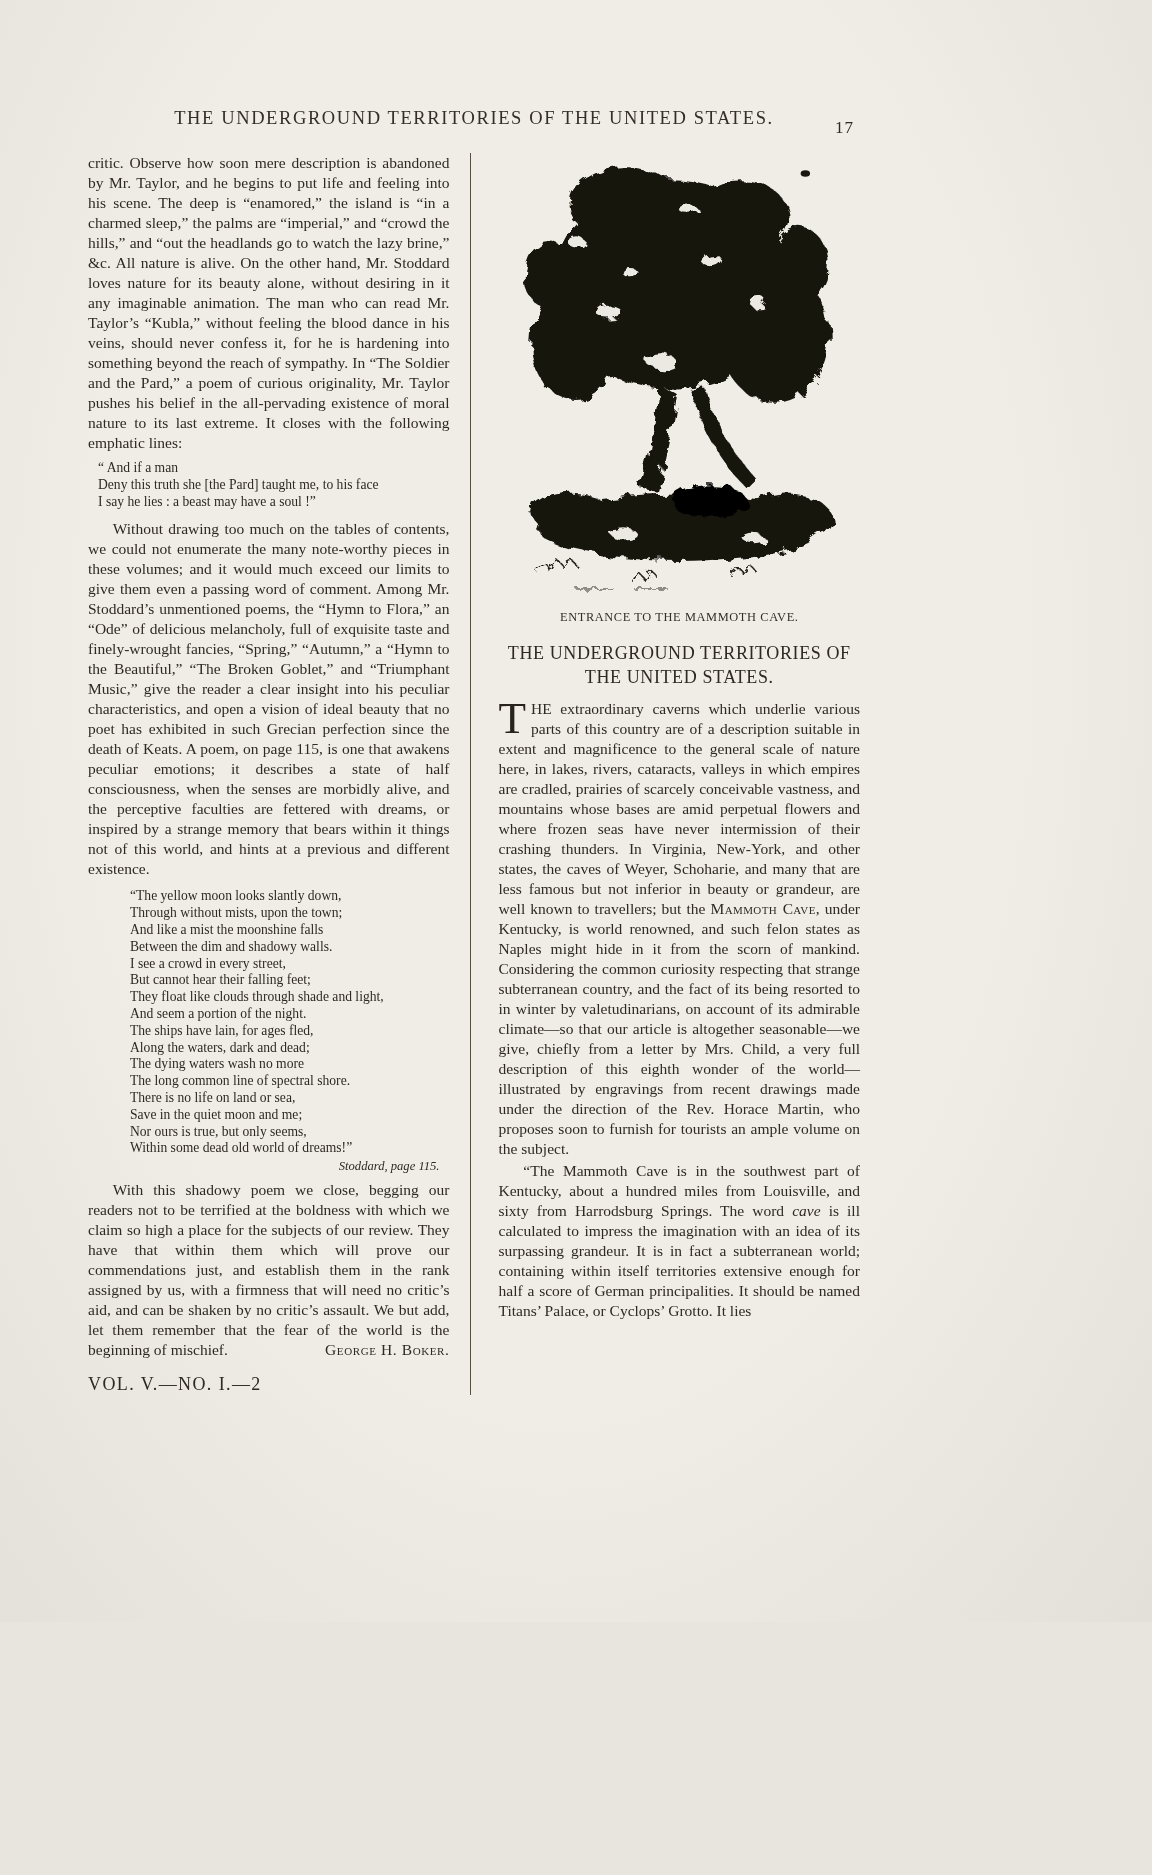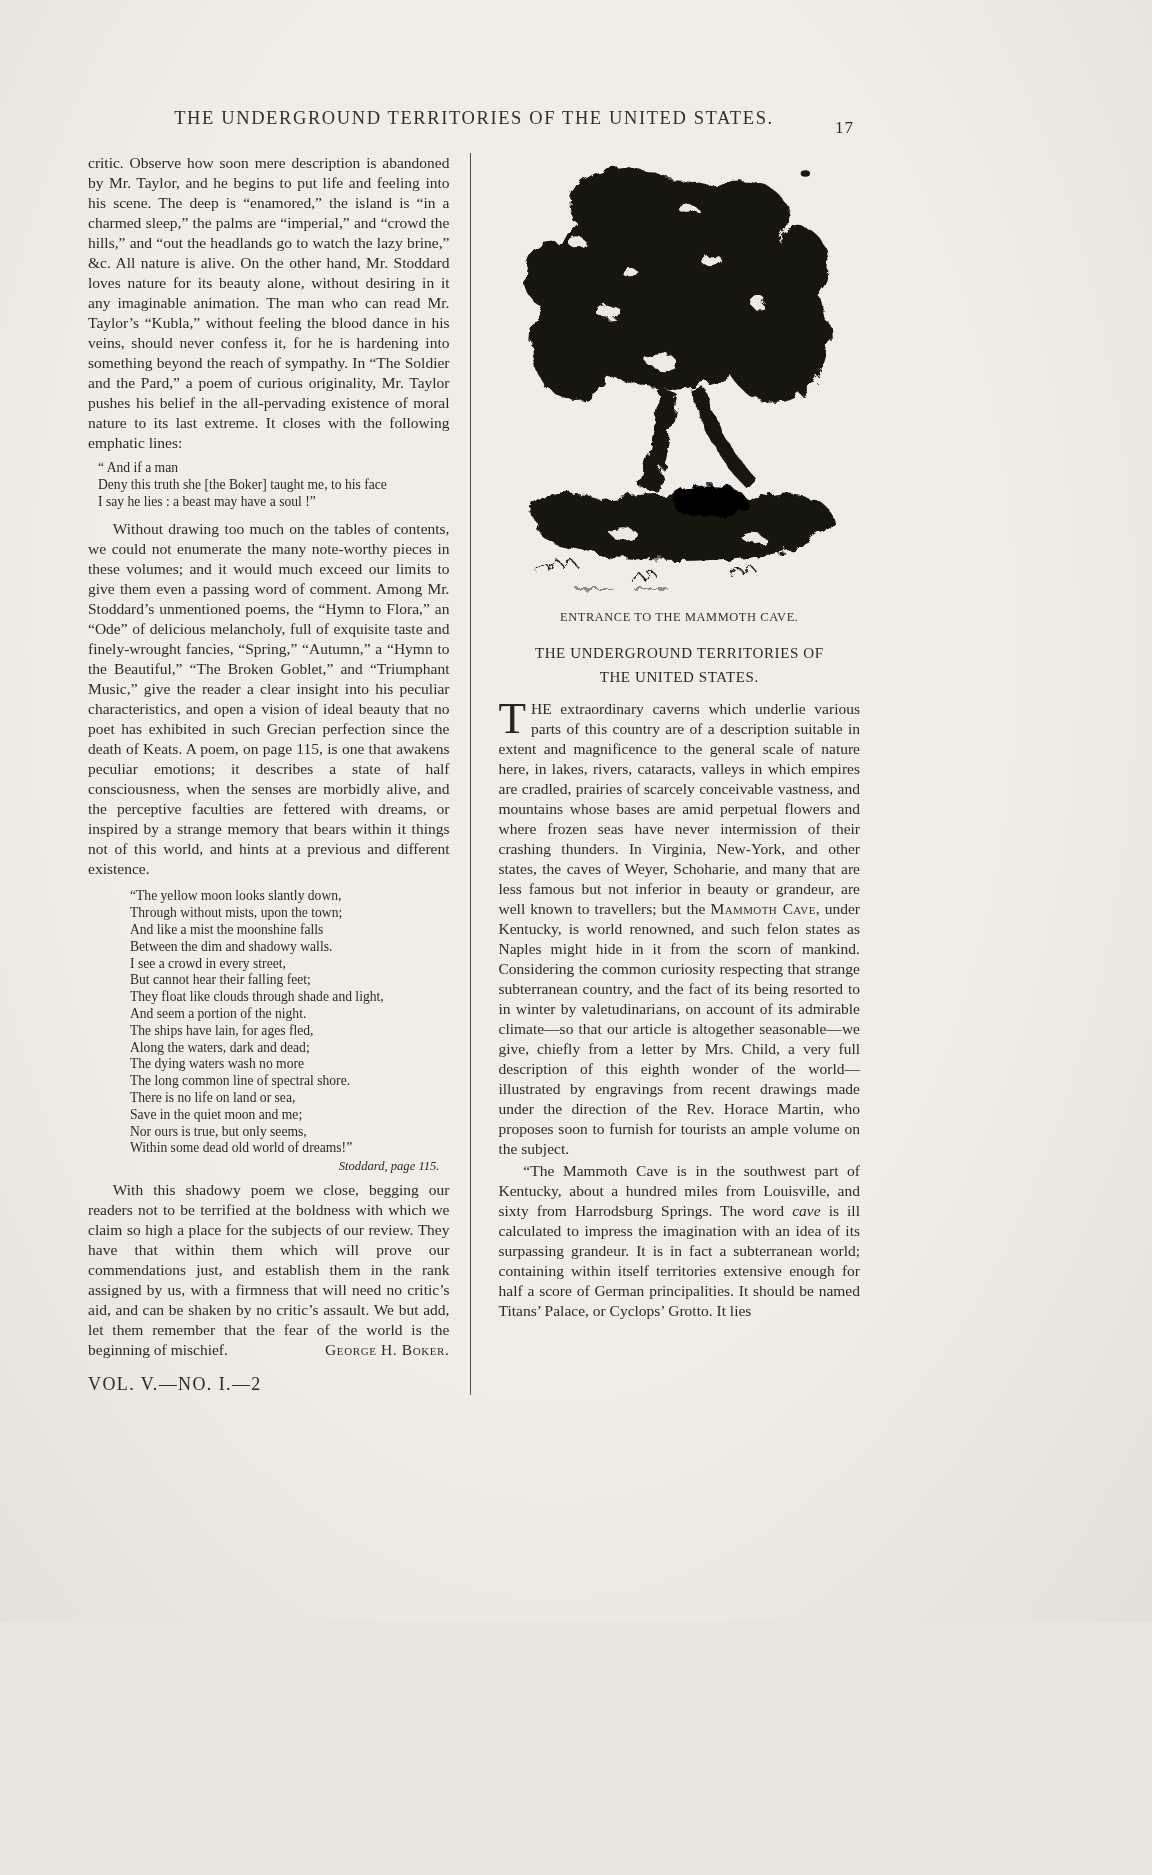--- a/index.html
+++ b/index.html
@@ -51,21 +51,21 @@
     font-variant:small-caps;margin-top:14px;
   }
   
   .engraving{margin:4px auto 0 auto;width:88%;}
   .engraving svg{display:block;width:100%;height:auto;}
   .caption{
     text-align:center;font-size:12.4px;letter-spacing:0.6px;
     margin:8px 0 16px 0;color:#332f27;
   }
   .article-title{
-    font-size:15px;line-height:24px;font-weight:normal;
+    font-size:18px;line-height:24px;font-weight:normal;
     text-align:center;letter-spacing:0.6px;margin:0 0 10px 0;
   }
   .dropcap{
     float:left;font-size:45px;line-height:36px;
     padding:1px 5px 0 0;color:#28241d;
   }
   .smallcaps{font-variant:small-caps;letter-spacing:0.4px;font-family:Liberation Serif, serif;}
   .ital{font-style:italic;}
 </style>
 </head>
@@ -79,21 +79,21 @@
       <span class="page-number">17</span>
     </header>
 
     <main class="columns">
 
       <section class="col col-left">
         <p class="body-par no-indent">critic. Observe how soon mere description is abandoned by Mr. Taylor, and he begins to put life and feeling into his scene. The deep is “enamored,” the island is “in a charmed sleep,” the palms are “imperial,” and “crowd the hills,” and “out the headlands go to watch the lazy brine,” &amp;c. All nature is alive. On the other hand, Mr. Stoddard loves nature for its beauty alone, without desiring in it any imaginable animation. The man who can read Mr. Taylor’s “Kubla,” without feeling the blood dance in his veins, should never confess it, for he is hardening into something beyond the reach of sympathy. In “The Soldier and the Pard,” a poem of curious originality, Mr. Taylor pushes his belief in the all-pervading existence of moral nature to its last extreme. It closes with the following emphatic lines:</p>
 
         <div class="verse">
           <div class="vline vcenter">“ And if a man</div>
-          <div class="vline">Deny this truth she [the Boker] taught me, to his face</div>
+          <div class="vline">Deny this truth she [the Pard] taught me, to his face</div>
           <div class="vline">I say he lies : a beast may have a soul !”</div>
         </div>
 
         <p class="body-par">Without drawing too much on the tables of contents, we could not enumerate the many note-worthy pieces in these volumes; and it would much exceed our limits to give them even a passing word of comment. Among Mr. Stoddard’s unmentioned poems, the “Hymn to Flora,” an “Ode” of delicious melancholy, full of exquisite taste and finely-wrought fancies, “Spring,” “Autumn,” a “Hymn to the Beautiful,” “The Broken Goblet,” and “Triumphant Music,” give the reader a clear insight into his peculiar characteristics, and open a vision of ideal beauty that no poet has exhibited in such Grecian perfection since the death of Keats. A poem, on page 115, is one that awakens peculiar emotions; it describes a state of half consciousness, when the senses are morbidly alive, and the perceptive faculties are fettered with dreams, or inspired by a strange memory that bears within it things not of this world, and hints at a previous and different existence.</p>
 
         <div class="verse poem">
           <div class="vline">“The yellow moon looks slantly down,</div>
           <div class="vline">Through without mists, upon the town;</div>
           <div class="vline">And like a mist the moonshine falls</div>
           <div class="vline">Between the dim and shadowy walls.</div>

